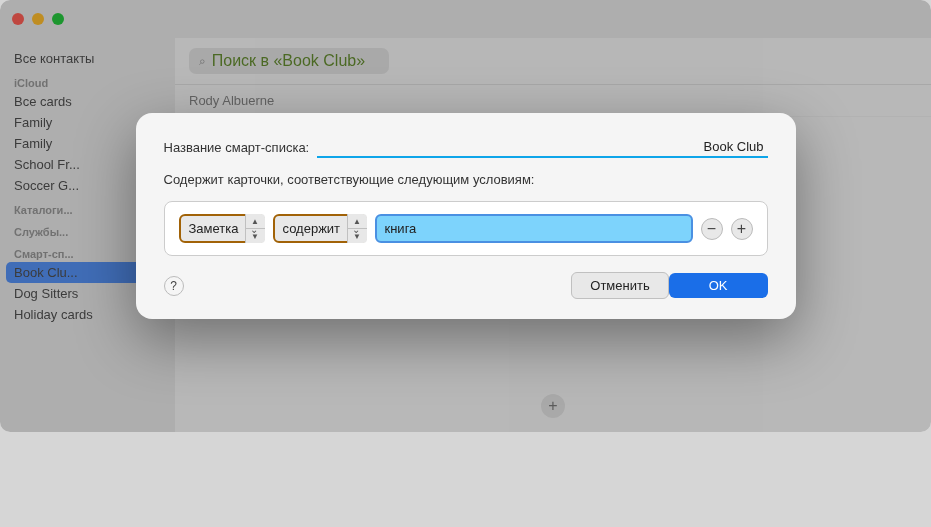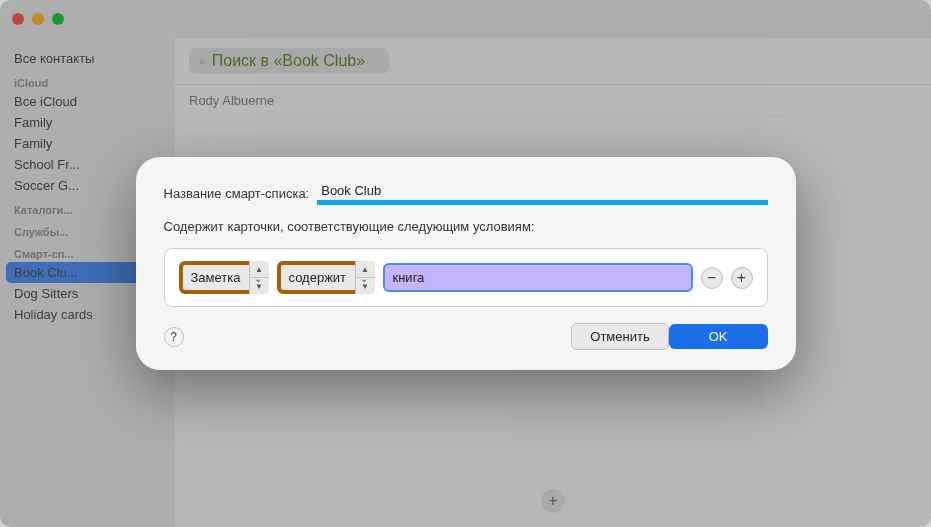--- a/index.html
+++ b/index.html
@@ -9,21 +9,21 @@
       background: #d6d6d6;
       width: 931px;
       height: 527px;
       overflow: hidden;
       position: relative;
     }
 
     
     .app-window {
       width: 931px;
-      height: 527px;
+      height: 432px;
       background: #f0f0f0;
       display: flex;
       position: relative;
       border-radius: 10px;
       overflow: hidden;
     }
 
     
     .title-bar {
       position: absolute;
@@ -147,21 +147,21 @@
       background: rgba(0,0,0,0.25);
       display: flex;
       align-items: center;
       justify-content: center;
       z-index: 100;
     }
 
     
     .modal {
       background: #f5f5f5;
-      border-radius: 24px;
+      border-radius: 16px;
       width: 660px;
       padding: 24px 28px 20px;
       box-shadow: 0 20px 60px rgba(0,0,0,0.4);
       position: relative;
     }
 
     .modal-row {
       display: flex;
       align-items: center;
       margin-bottom: 14px;
@@ -170,26 +170,27 @@
     .modal-label {
       font-size: 13px;
       color: #333;
       white-space: nowrap;
       margin-right: 8px;
     }
 
     .modal-name-input {
       flex: 1;
       border: none;
-      border-bottom: 5px solid #0ea5e9;
+      border-bottom: 2px solid #0ea5e9;
       background: transparent;
       font-size: 13px;
       color: #222;
       padding: 2px 4px;
       outline: none;
+      text-align: right;
     }
 
     .modal-description {
       font-size: 13px;
       color: #333;
       margin-bottom: 14px;
     }
 
     
     .condition-box {
@@ -219,21 +220,21 @@
       transform: translateY(-50%);
       font-size: 10px;
       color: #555;
       pointer-events: none;
     }
 
     .select-with-arrows {
       appearance: none;
       -webkit-appearance: none;
       background: #e8e8e8;
-      border: 4px solid #a16207;
+      border: 2px solid #a16207;
       border-radius: 6px;
       padding: 5px 24px 5px 8px;
       font-size: 13px;
       color: #222;
       cursor: pointer;
       outline: none;
     }
 
     .stepper-arrows {
       position: absolute;
@@ -258,21 +259,21 @@
     .stepper-up { border-bottom: 1px solid #c0c0c0; border-radius: 0 4px 0 0; }
     .stepper-down { border-radius: 0 0 4px 0; }
 
     .condition-text-input {
       flex: 1;
       border: 2px solid #4a90e2;
       border-radius: 6px;
       padding: 5px 8px;
       font-size: 13px;
       color: #222;
-      background: #c4b5fd;
+      background: #7dd3fc;
       outline: none;
     }
 
     .minus-btn, .plus-btn {
       width: 22px; height: 22px;
       border-radius: 50%;
       border: 1px solid #bbb;
       background: #e8e8e8;
       display: flex;
       align-items: center;
@@ -338,21 +339,21 @@
   <div class="title-bar">
     <div class="traffic-light close"></div>
     <div class="traffic-light minimize"></div>
     <div class="traffic-light maximize"></div>
   </div>
 
   <div class="sidebar">
     <div class="sidebar-item">Все контакты</div>
 
     <div class="sidebar-section-header">iCloud</div>
-    <div class="sidebar-item">Все iCloud</div>
+    <div class="sidebar-item">Все cards</div>
     <div class="sidebar-item">Family</div>
     <div class="sidebar-item">Family</div>
     <div class="sidebar-item">School Fr...</div>
     <div class="sidebar-item">Soccer G...</div>
 
     <div class="sidebar-section-header">Каталоги...</div>
     <div class="sidebar-section-header">Службы...</div>
 
     <div class="sidebar-section-header">Смарт-сп...</div>
     <div class="sidebar-item selected">Book Clu...</div>

